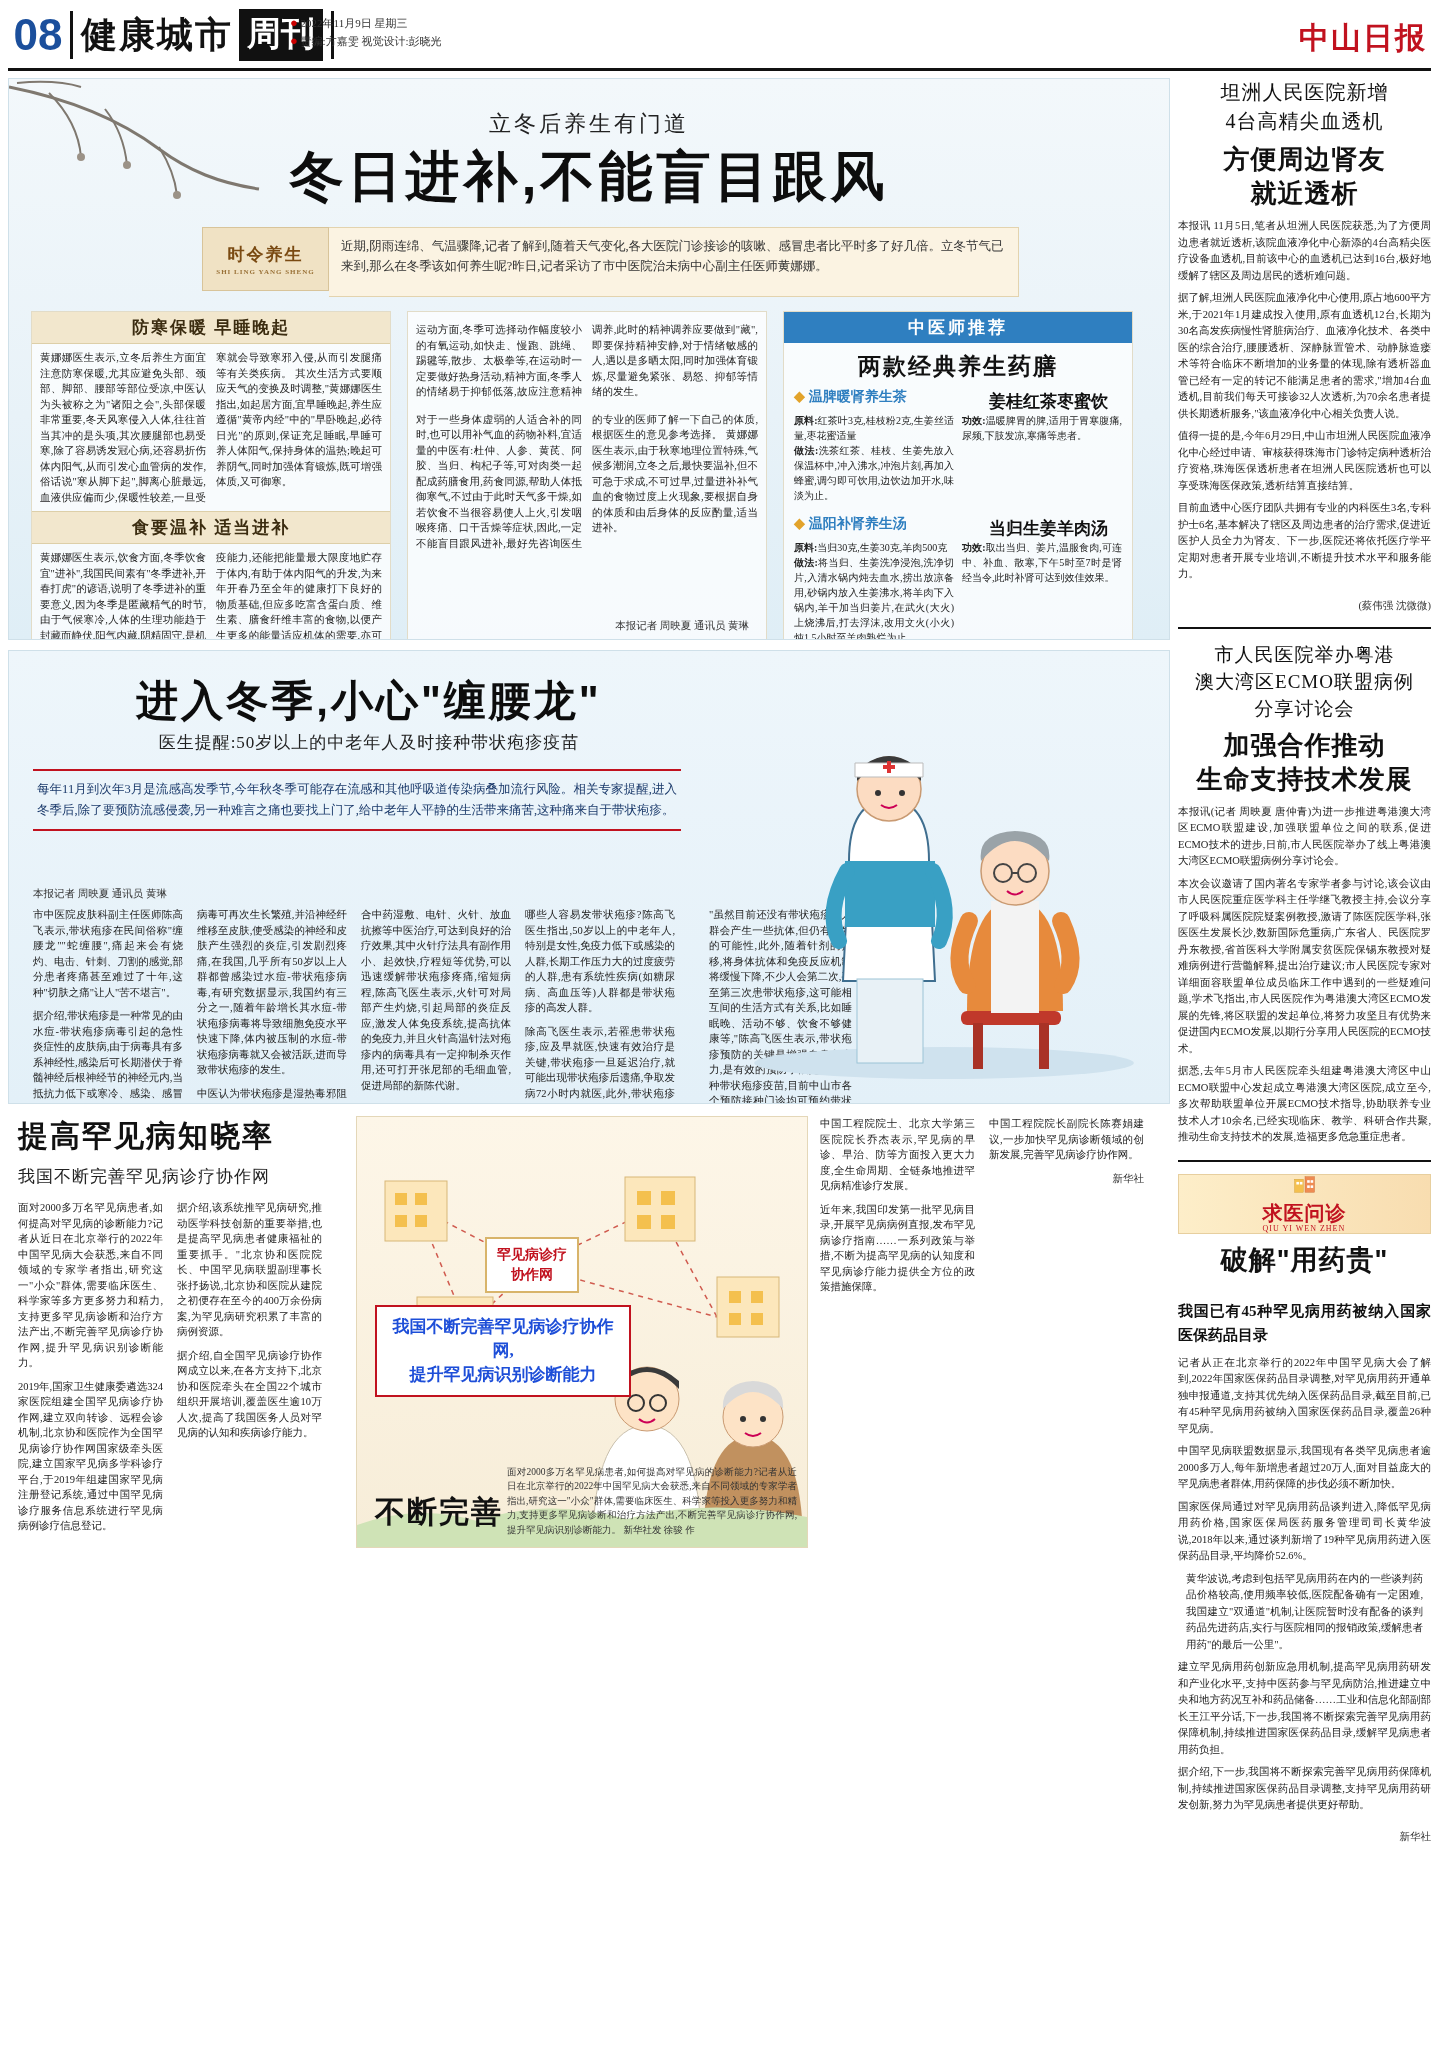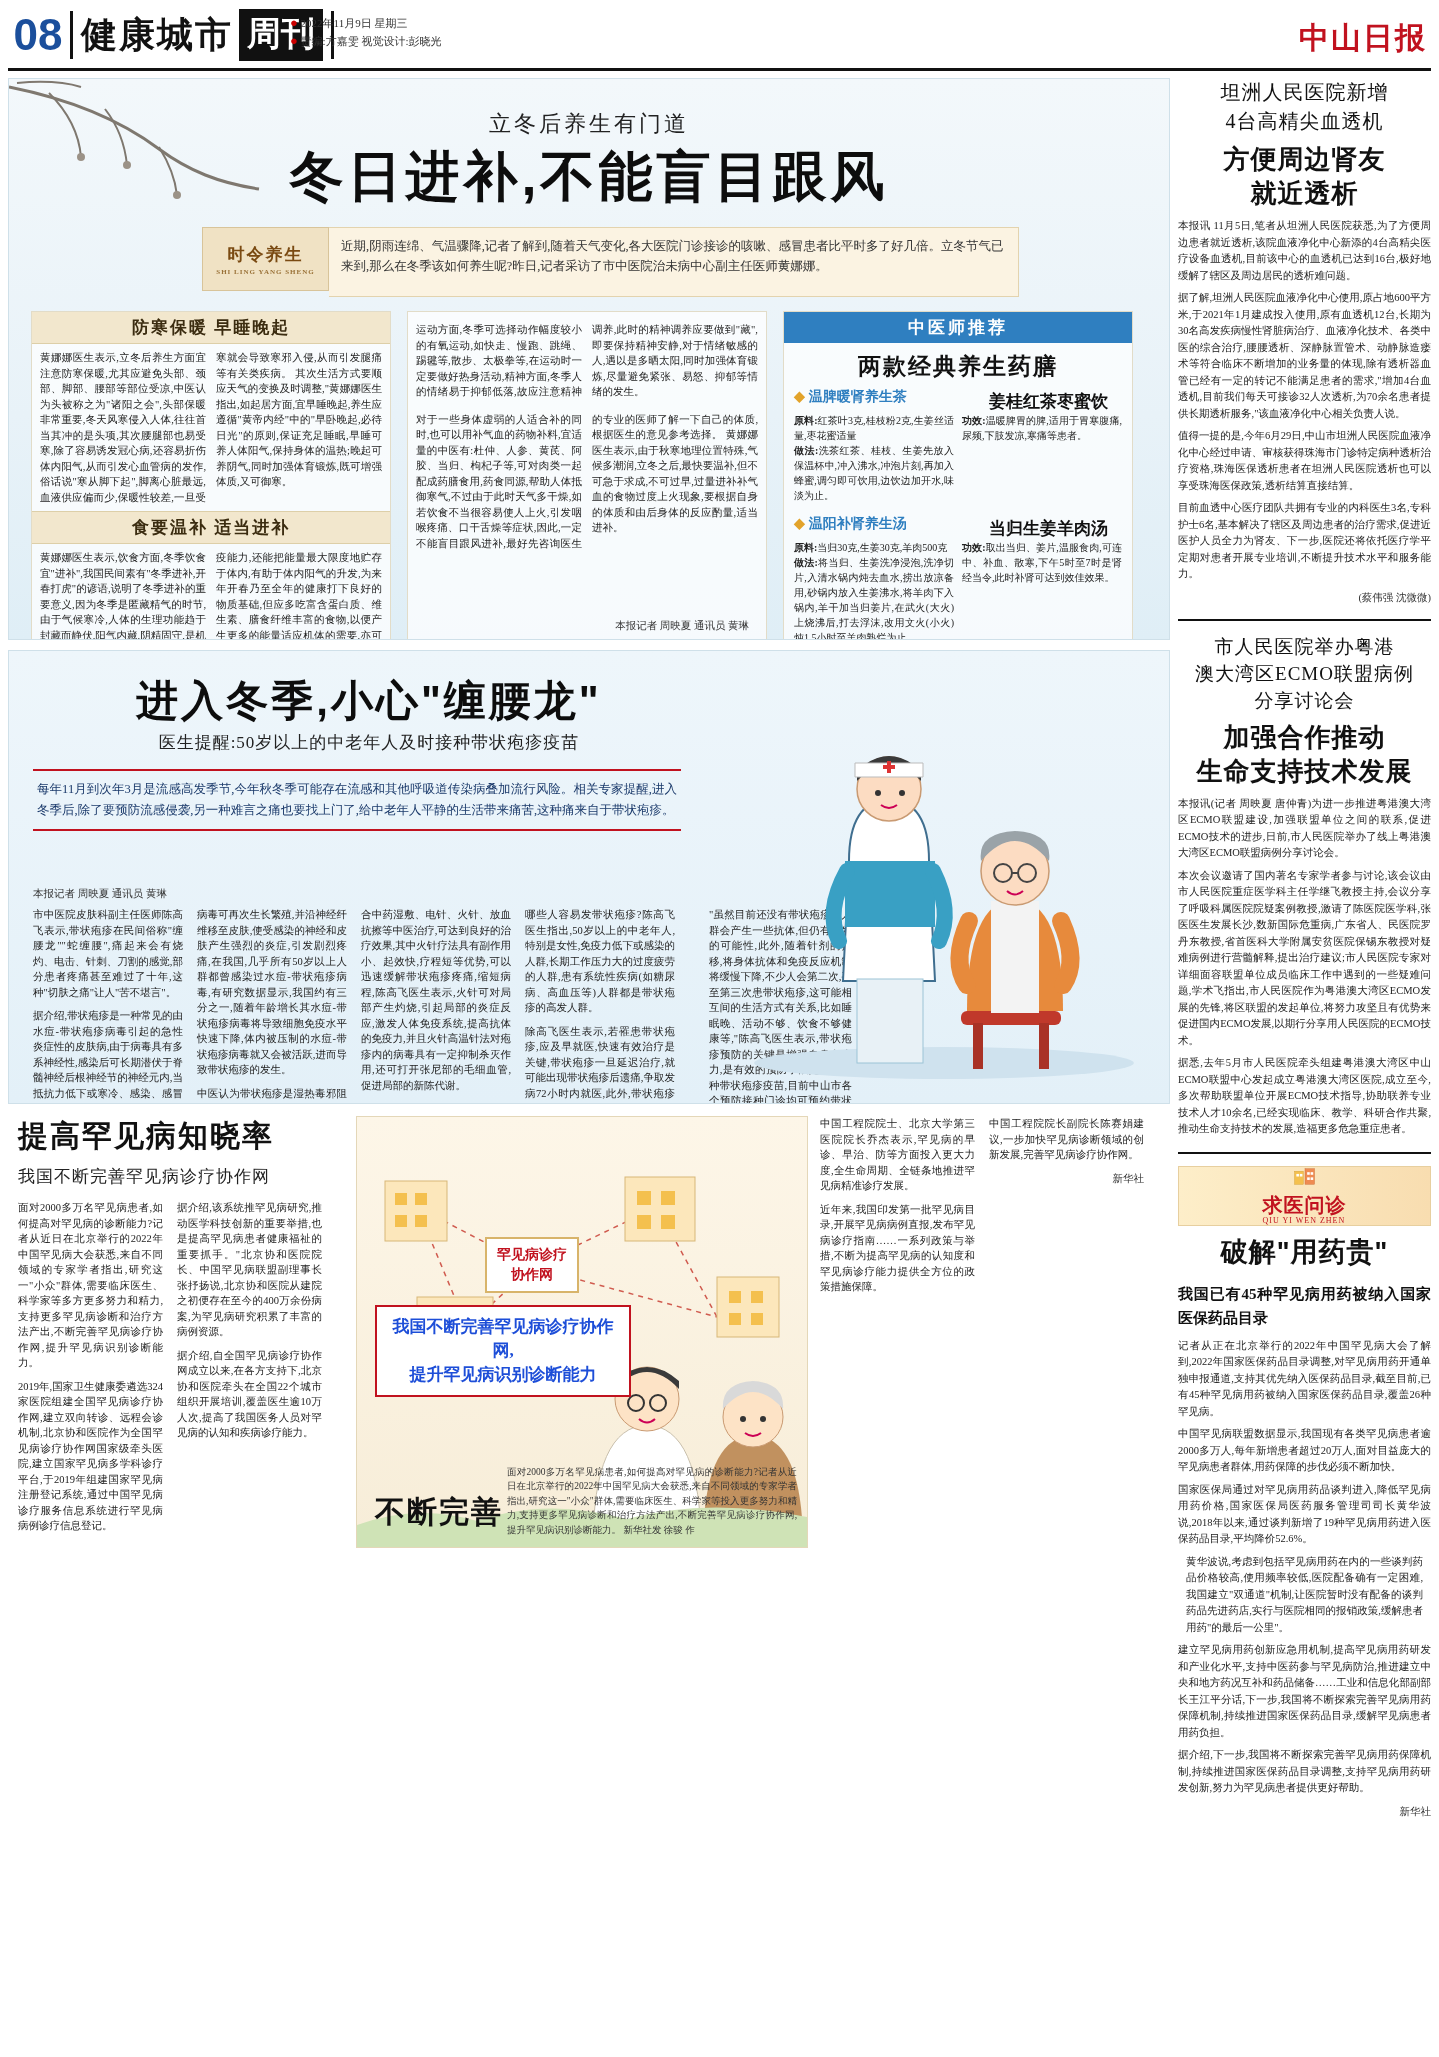--- a/index.html
+++ b/index.html
@@ -148,30 +148,30 @@
   .b-right .c{width:155px;font-size:10.5px;line-height:15.5px;text-align:justify;color:#222;}
 
   
   .r-block{margin-bottom:14px;}
   .r-kicker{font-size:20px;line-height:29px;color:#111;text-align:center;letter-spacing:1px;}
   .r-head{
     font-size:26px;font-weight:bold;line-height:34px;text-align:center;letter-spacing:1px;
     margin-top:6px;font-family:"Liberation Sans", sans-serif;
   }
   .r-body{margin-top:8px;font-size:10.5px;line-height:16.5px;text-align:justify;color:#222;}
-  .r-sign{font-size:10.5px;text-align:right;margin-top:8px;color:#333;}
+  .r-sign{font-size:10.5px;text-align:right;margin-top:16px;color:#333;}
   .r-sep{height:2px;background:#111;margin:12px 0;}
   .r-logo{
     height:58px;background:linear-gradient(90deg,#fdeec9,#f8ddb0);border:1px solid #e7cf9f;
     display:flex;align-items:center;padding:0 8px;gap:8px;margin-bottom:8px;flex-direction:column;
   }
   .r-logo .lg-t{color:#c1121f;font-size:20px;font-weight:bold;letter-spacing:1px;line-height:22px;}
   .r-logo .lg-en{color:#c1121f;font-size:8px;letter-spacing:1px;}
   .r-big{font-size:27px;font-weight:bold;text-align:center;letter-spacing:1px;font-family:"Liberation Sans", sans-serif;}
-  .r-lead{font-size:15px;line-height:24px;font-weight:bold;color:#111;margin-top:12px;text-align:justify;}
+  .r-lead{font-size:15px;line-height:24px;font-weight:bold;color:#111;margin-top:21px;text-align:justify;}
   svg{display:block;}
 </style>
 </head>
 <body>
 
 <div class="page">
 
   <div class="masthead">
     <div class="mh-pagenum">08</div>
     <div class="mh-title-box">

